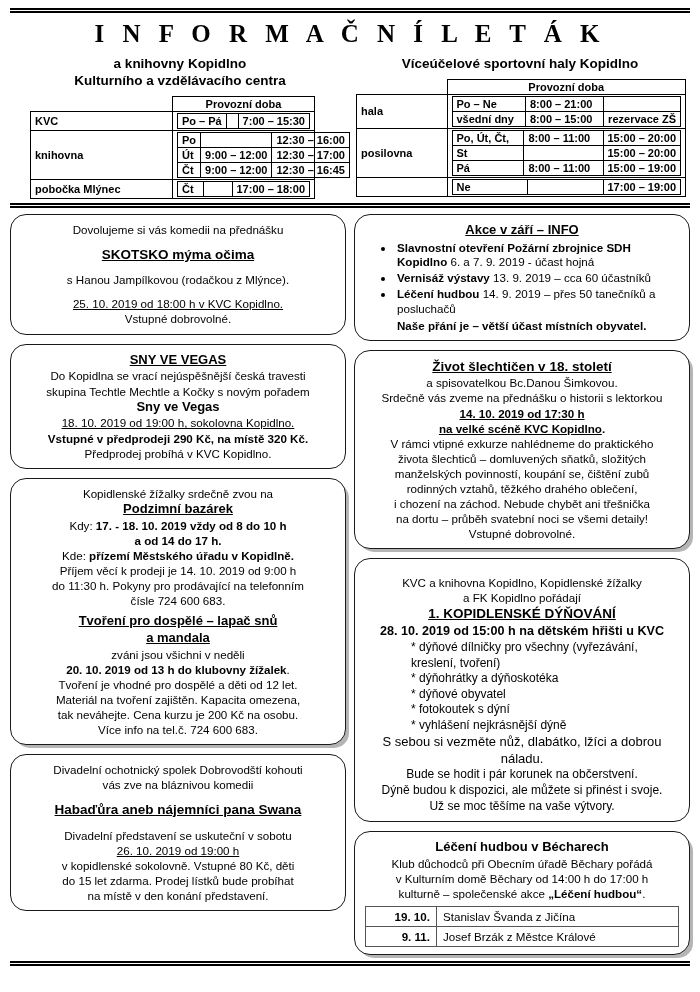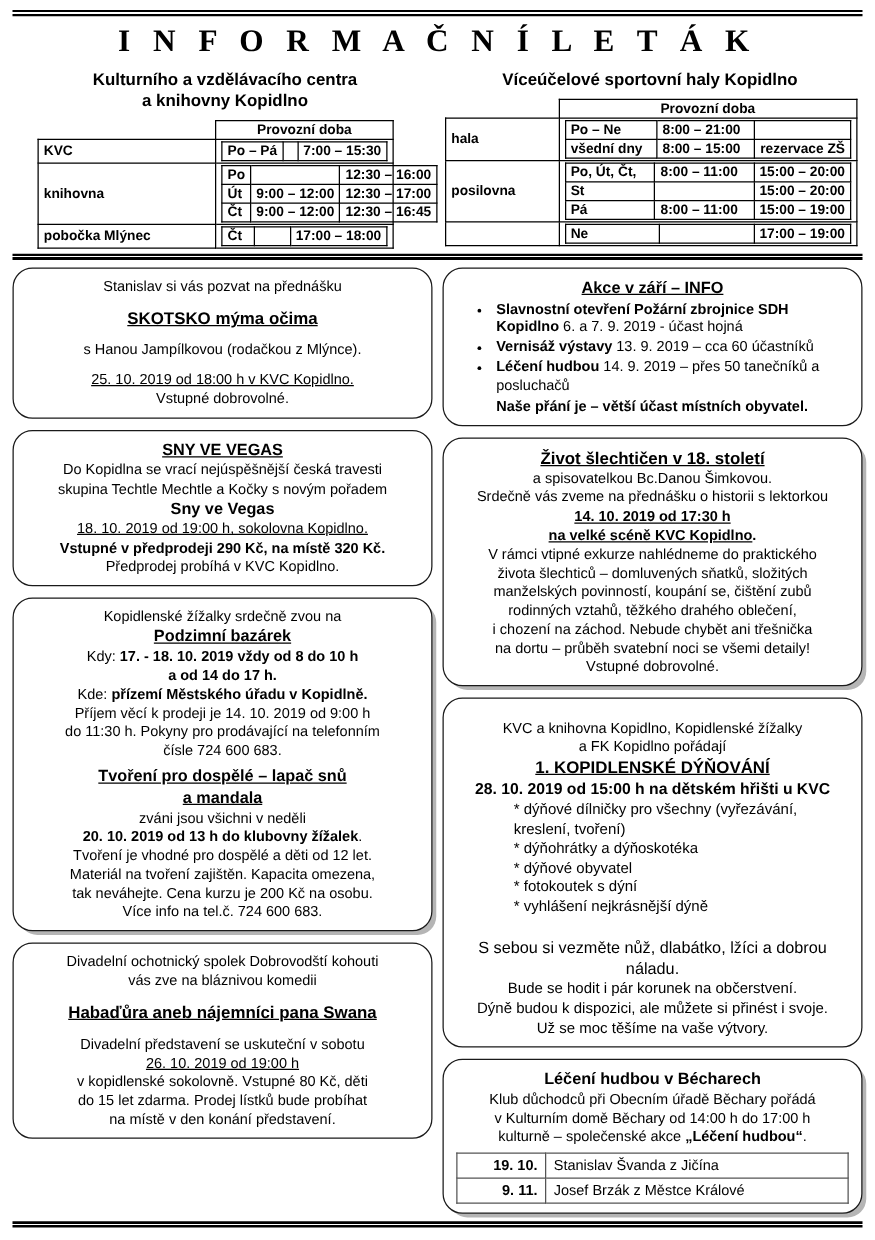--- a/index.html
+++ b/index.html
@@ -136,21 +136,21 @@
     list-style: disc;
   }
   ul.bullets li {
     margin-bottom: 1px;
     padding-left: 2px;
     font-size: 11.6px;
     line-height: 1.28;
   }
   .star-list {
     text-align: left;
-    margin: 1px 0 16px 0;
+    margin: 1px 0 0 0;
     padding-left: 46px;
     font-size: 12px;
     line-height: 1.3;
   }
   .star-list div { text-indent: -9px; padding-left: 9px; }
 
   
   table.mini {
     border-collapse: collapse;
     width: 100%;
@@ -169,22 +169,22 @@
 
 <div class="page">
 
   <hr class="rule-double rule-top">
 
   <div class="title">I N F O R M A Č N Í   L E T Á K</div>
 
   <div class="head-cols">
     <div class="head-col-l">
       <div class="subhead">
+        <div>a knihovny Kopidlno</div>
         <div>Kulturního a vzdělávacího centra</div>
-        <div>a knihovny Kopidlno</div>
       </div>
       <table class="sched kvc-table">
         <tbody>
             <tr>
           <td class="hdr-blank"></td>
           <td class="center">Provozní doba</td>
         </tr>
         <tr>
           <td style="width:105px">KVC</td>
           <td>
@@ -311,21 +311,21 @@
     </div>
   </div>
 
   <hr class="rule-double rule-mid">
 
   <div class="main-cols">
 
     <div class="col">
 
       <div class="box">
-        <p>Stanislav si vás pozvat na přednášku</p>
+        <p>Dovolujeme si vás komedii na přednášku</p>
         <div class="sp"></div>
         <p class="hdr-lg">SKOTSKO mýma očima</p>
         <div class="sp"></div>
         <p>s Hanou Jampílkovou (rodačkou z Mlýnce).</p>
         <div class="sp"></div>
         <p class="u">25. 10. 2019 od 18:00 h v KVC Kopidlno.</p>
         <p>Vstupné dobrovolné.</p>
       </div>
 
       <div class="box">

